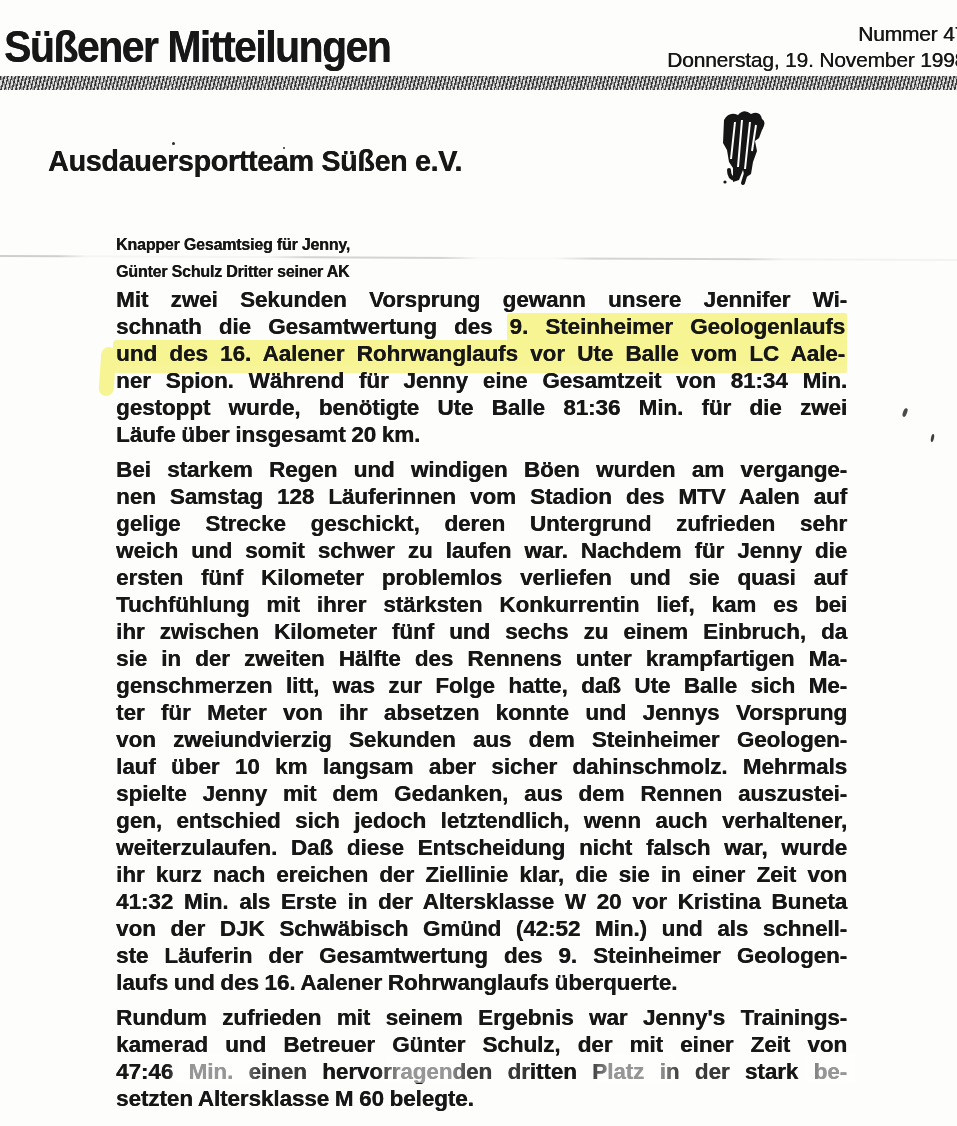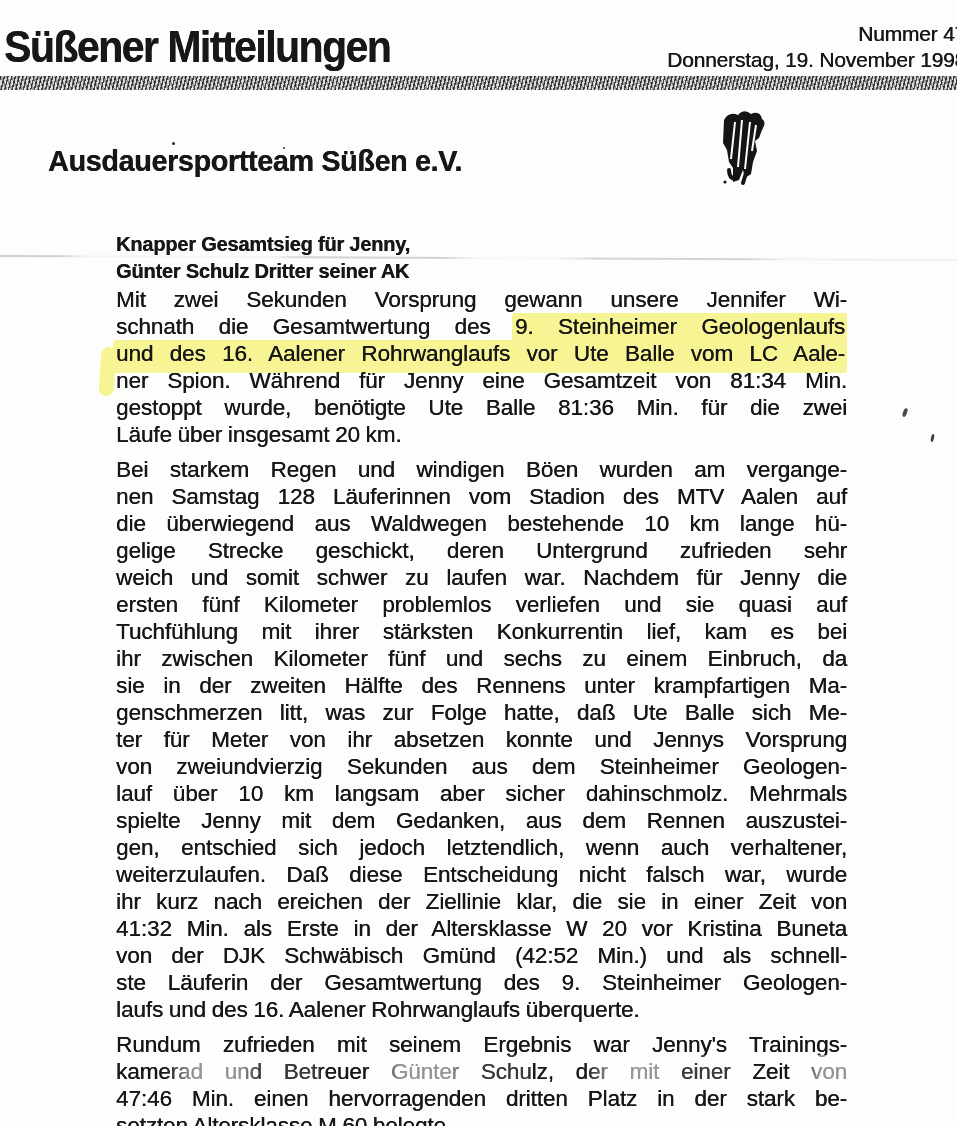--- a/index.html
+++ b/index.html
@@ -49,31 +49,31 @@
     position:absolute;left:48px;top:144px;margin:0;
     font-size:30px;font-weight:700;letter-spacing:-0.4px;
     transform:scaleX(0.96);transform-origin:left top;
     white-space:nowrap;
   }
   .runner{position:absolute;left:711px;top:109px;width:60px;height:80px;}
 
   
   .headline{
     position:absolute;left:116px;top:231px;width:732px;
-    font-size:20px;font-weight:700;line-height:27px;letter-spacing:-0.2px;
+    font-size:16px;font-weight:700;line-height:27px;letter-spacing:-0.2px;
   }
 
   
   .body{
     position:absolute;left:116px;top:286px;width:731px;
     font-size:22.5px;line-height:27px;
     letter-spacing:-0.1px;word-spacing:-0.5px;
   }
   .para{margin:0 0 8px 0;}
-  .line{text-align:justify;text-align-last:justify;}
+  .line{text-align:justify;text-align-last:justify;font-weight:bold;}
   .line.last{text-align-last:left;}
   .hl{
     background:var(--highlight,#f7f494);
     box-shadow:0 7px 0 var(--highlight-bleed,rgba(246,242,136,0.85));
     border-radius:4px 2px 2px 4px;
     padding:1px 2px 0 3px;margin-left:-3px;margin-top:25px;
   }
 
   
   .streak{
@@ -135,21 +135,20 @@
           <div class="line"><span>Mit zwei Sekunden Vorsprung gewann unsere Jennifer Wi-</span></div>
           <div class="line"><span>schnath die Gesamtwertung des </span><span class="hl">9. Steinheimer Geologenlaufs</span></div>
           <div class="line"><span class="hl">und des 16. Aalener Rohrwanglaufs vor Ute Balle vom LC Aale-</span></div>
           <div class="line"><span>ner Spion. Während für Jenny eine Gesamtzeit von 81:34 Min.</span></div>
           <div class="line"><span>gestoppt wurde, benötigte Ute Balle 81:36 Min. für die zwei</span></div>
           <div class="line last"><span>Läufe über insgesamt 20 km.</span></div>
         </div>
         <div class="para">
           <div class="line"><span>Bei starkem Regen und windigen Böen wurden am vergange-</span></div>
           <div class="line"><span>nen Samstag 128 Läuferinnen vom Stadion des MTV Aalen auf</span></div>
-          <div class="line"><span>die überwiegend aus Waldwegen bestehende 10 km lange hü-</span></div>
           <div class="line"><span>gelige Strecke geschickt, deren Untergrund zufrieden sehr</span></div>
           <div class="line"><span>weich und somit schwer zu laufen war. Nachdem für Jenny die</span></div>
           <div class="line"><span>ersten fünf Kilometer problemlos verliefen und sie quasi auf</span></div>
           <div class="line"><span>Tuchfühlung mit ihrer stärksten Konkurrentin lief, kam es bei</span></div>
           <div class="line"><span>ihr zwischen Kilometer fünf und sechs zu einem Einbruch, da</span></div>
           <div class="line"><span>sie in der zweiten Hälfte des Rennens unter krampfartigen Ma-</span></div>
           <div class="line"><span>genschmerzen litt, was zur Folge hatte, daß Ute Balle sich Me-</span></div>
           <div class="line"><span>ter für Meter von ihr absetzen konnte und Jennys Vorsprung</span></div>
           <div class="line"><span>von zweiundvierzig Sekunden aus dem Steinheimer Geologen-</span></div>
           <div class="line"><span>lauf über 10 km langsam aber sicher dahinschmolz. Mehrmals</span></div>

